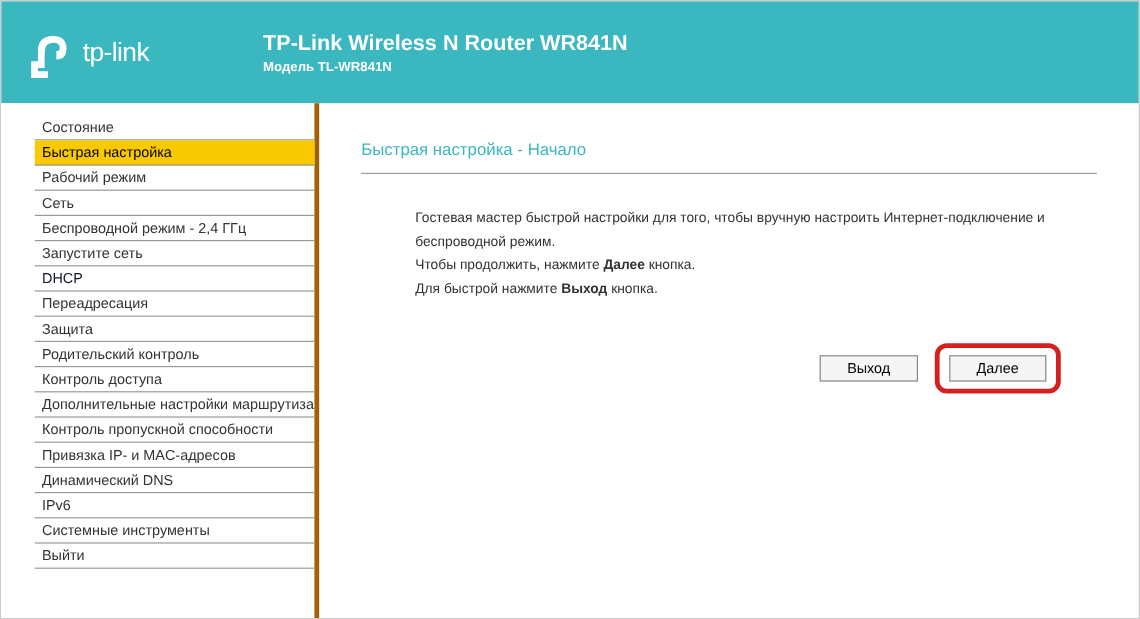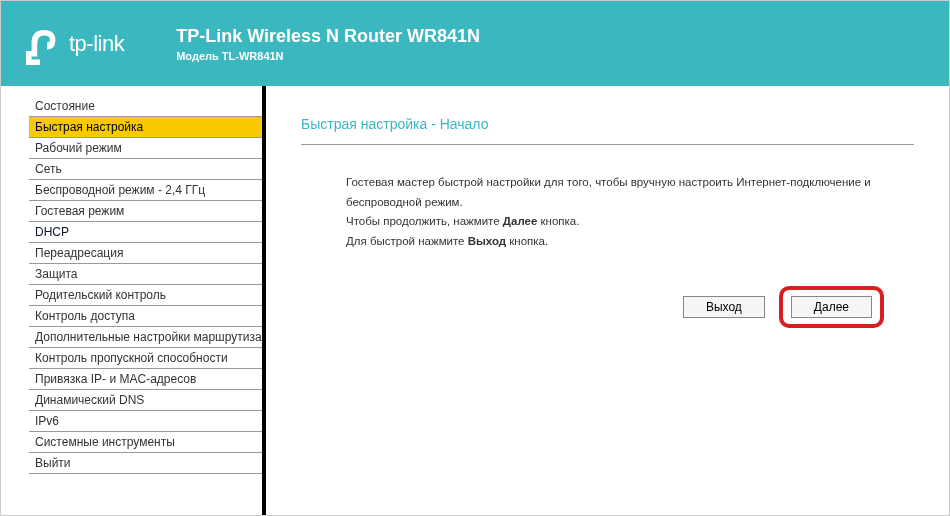--- a/index.html
+++ b/index.html
@@ -16,21 +16,21 @@
       background: #3bb7c0;
       height: 85px;
       display: flex;
       align-items: center;
       padding-left: 18px;
     }
     .logo {
       display: flex;
       align-items: center;
       color: #fff;
-      margin-right: 52px;
+      margin-right: 95px;
     }
     .logo-icon {
       width: 42px;
       height: 42px;
       margin-right: 8px;
     }
     .logo-text {
       font-size: 22px;
       letter-spacing: -0.5px;
     }
@@ -46,21 +46,21 @@
       font-size: 11px;
       font-weight: bold;
     }
     .body {
       display: flex;
       height: calc(100% - 85px);
     }
     .sidebar {
       width: 265px;
       background: #fff;
-      border-right: 4px solid #000000;
+      border-right: 4px solid #a16207;
       padding-left: 28px;
       padding-top: 10px;
     }
     .sidebar-item {
       padding: 3px 6px;
       border-bottom: 1px solid #999;
       font-size: 12px;
       color: #333;
       cursor: pointer;
       white-space: nowrap;
@@ -136,21 +136,21 @@
   </div>
 </div>
 
 <div class="body">
   <div class="sidebar">
     <div class="sidebar-item">Состояние</div>
     <div class="sidebar-item active">Быстрая настройка</div>
     <div class="sidebar-item">Рабочий режим</div>
     <div class="sidebar-item">Сеть</div>
     <div class="sidebar-item">Беспроводной режим - 2,4 ГГц</div>
-    <div class="sidebar-item">Гостевая режим</div>
+    <div class="sidebar-item">Запустите сеть</div>
     <div class="sidebar-item orange">DHCP</div>
     <div class="sidebar-item">Переадресация</div>
     <div class="sidebar-item">Защита</div>
     <div class="sidebar-item">Родительский контроль</div>
     <div class="sidebar-item">Контроль доступа</div>
     <div class="sidebar-item">Дополнительные настройки маршрутизации</div>
     <div class="sidebar-item">Контроль пропускной способности</div>
     <div class="sidebar-item">Привязка IP- и MAC-адресов</div>
     <div class="sidebar-item">Динамический DNS</div>
     <div class="sidebar-item">IPv6</div>

